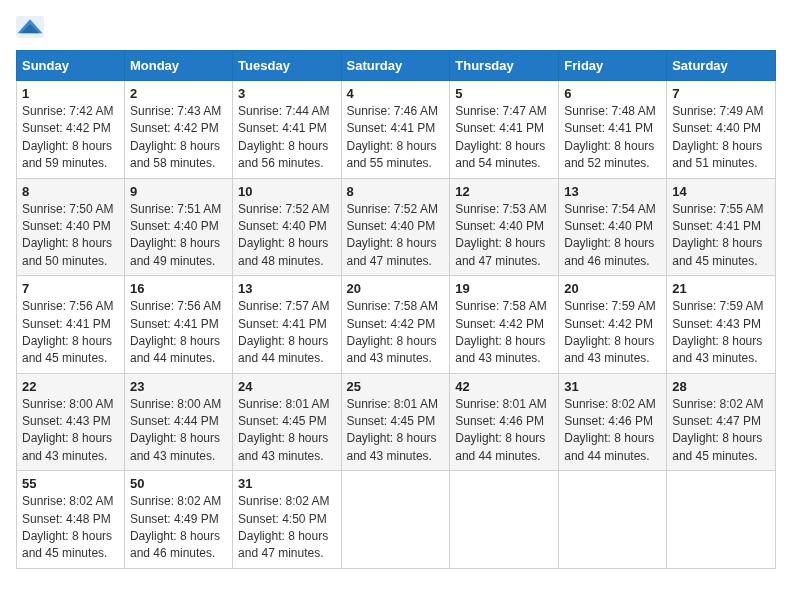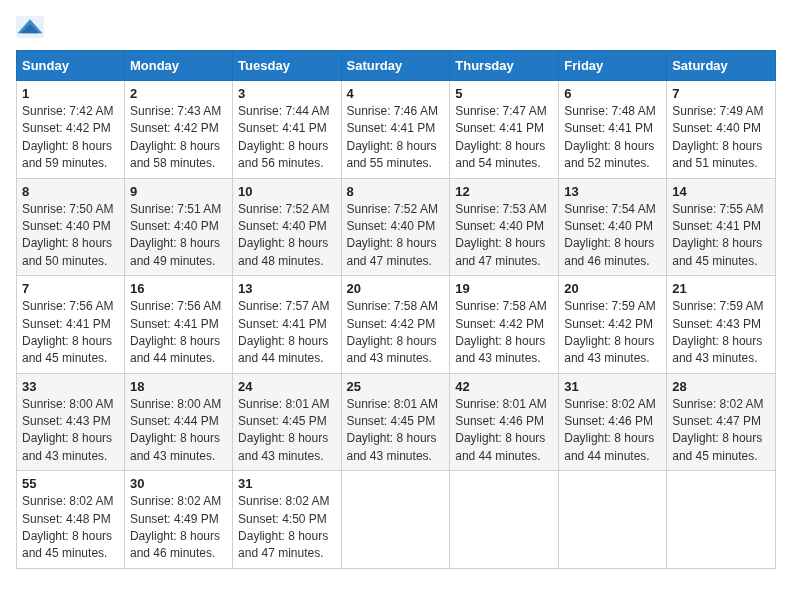--- a/index.html
+++ b/index.html
@@ -269,29 +269,29 @@
           <span class="day-num">21</span>
         <div class="day-detail">
           Sunrise: 7:59 AM<br>
           Sunset: 4:43 PM<br>
           Daylight: 8 hours and 43 minutes.
         </div>
         </td>
       </tr>
       <tr>
         <td>
-          <span class="day-num">33</span>
+          <span class="day-num">22</span>
         <div class="day-detail">
           Sunrise: 8:00 AM<br>
           Sunset: 4:43 PM<br>
           Daylight: 8 hours and 43 minutes.
         </div>
         </td>
         <td>
-          <span class="day-num">18</span>
+          <span class="day-num">23</span>
         <div class="day-detail">
           Sunrise: 8:00 AM<br>
           Sunset: 4:44 PM<br>
           Daylight: 8 hours and 43 minutes.
         </div>
         </td>
         <td>
           <span class="day-num">24</span>
         <div class="day-detail">
           Sunrise: 8:01 AM<br>
@@ -335,21 +335,21 @@
       <tr>
         <td>
           <span class="day-num">55</span>
         <div class="day-detail">
           Sunrise: 8:02 AM<br>
           Sunset: 4:48 PM<br>
           Daylight: 8 hours and 45 minutes.
         </div>
         </td>
         <td>
-          <span class="day-num">30</span>
+          <span class="day-num">50</span>
         <div class="day-detail">
           Sunrise: 8:02 AM<br>
           Sunset: 4:49 PM<br>
           Daylight: 8 hours and 46 minutes.
         </div>
         </td>
         <td>
           <span class="day-num">31</span>
         <div class="day-detail">
           Sunrise: 8:02 AM<br>

